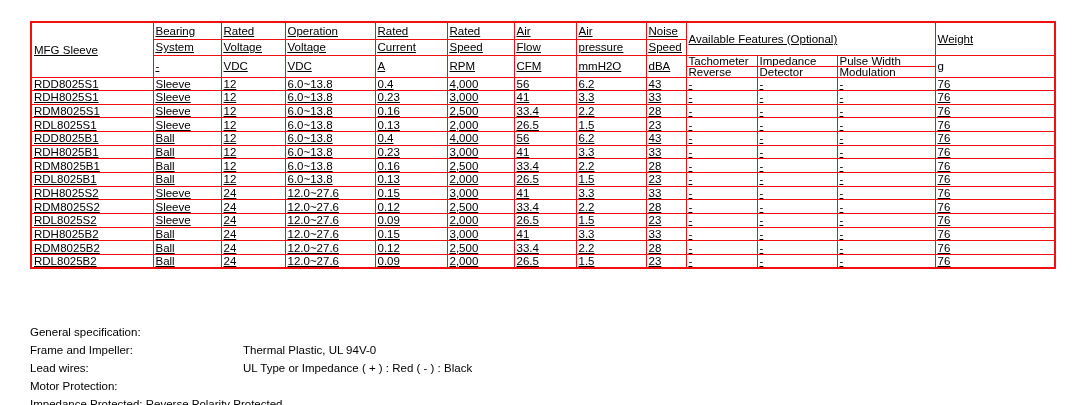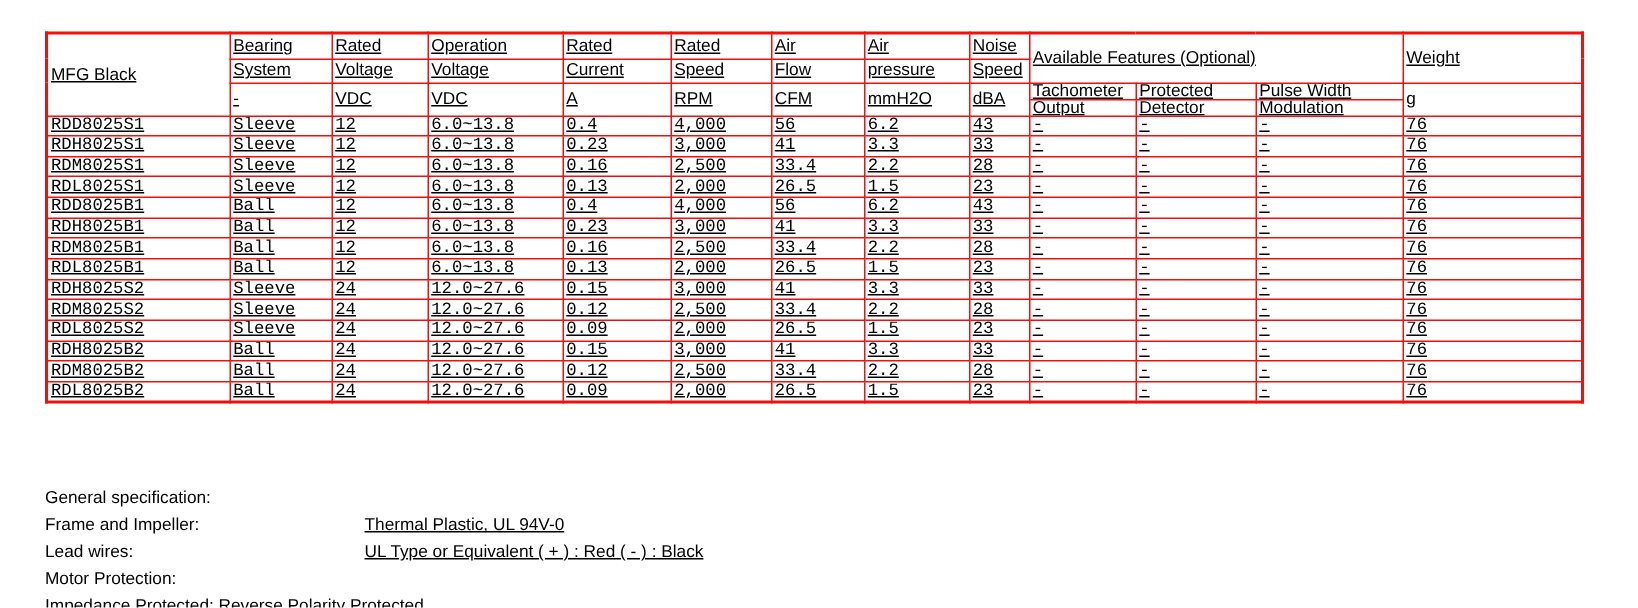--- a/index.html
+++ b/index.html
@@ -29,42 +29,42 @@
     vertical-align: middle;
     padding: 0 2px;
     white-space: nowrap;
     overflow: hidden;
     text-decoration: underline;
     text-underline-offset: 1px;
   }
   .spec-table th:empty, .spec-table td:empty { text-decoration: none; }
 
   tr.hrow-a { height: 17px; }
-  tr.hrow-b { height: 16px; }
+  tr.hrow-b { height: 16px; text-decoration: underline; }
   tr.hrow-c { height: 10px; }
   tr.hrow-d { height: 11px; }
   tr.hrow-c th, tr.hrow-d th { line-height: 10px; }
-  tbody.spec-body tr { height: 13.65px; font-family: Liberation Mono, monospace; }
+  tbody.spec-body tr { height: 13.65px; }
   tbody.spec-body td { line-height: 12px; }
 
   .num { text-align: right; }
   .unit-bottom { vertical-align: bottom; }
 
   
   .specs {
     position: absolute;
     left: 30px; top: 277px;
     width: 700px;
     font-size: 11.5px;
     line-height: 18px;
     margin-top: 46px;
   }
   .spec-row { height: 18px; white-space: nowrap; }
   .spec-label { display: inline-block; width: 213px; white-space: pre; }
-  .spec-value { white-space: pre; text-decoration: underline; }
+  .spec-value { white-space: pre; }
 </style>
 </head>
 <body>
 
 <table class="spec-table">
   <colgroup>
     <col style="width:122px">
       <col style="width:68px">
       <col style="width:64px">
       <col style="width:90px">
@@ -73,21 +73,21 @@
       <col style="width:62px">
       <col style="width:70px">
     <col style="width:40px">
       <col style="width:71px">
       <col style="width:80px">
       <col style="width:98px">
     <col style="width:120px">
   </colgroup>
   <thead>
     <tr class="hrow-a">
-      <th rowspan="4">MFG Black</th>
+      <th rowspan="4">MFG Sleeve</th>
       <th>Bearing</th>
       <th>Rated</th>
       <th>Operation</th>
       <th>Rated</th>
       <th>Rated</th>
       <th>Air</th>
       <th>Air</th>
       <th>Noise</th>
       <th colspan="3" rowspan="2">Available Features (Optional)</th>
       <th rowspan="2">Weight</th>
@@ -105,26 +105,26 @@
     <tr class="hrow-c">
       <th rowspan="2" class="unit-bottom">-</th>
       <th rowspan="2">VDC</th>
       <th rowspan="2">VDC</th>
       <th rowspan="2">A</th>
       <th rowspan="2">RPM</th>
       <th rowspan="2">CFM</th>
       <th rowspan="2">mmH2O</th>
       <th rowspan="2">dBA</th>
       <th>Tachometer</th>
-      <th>Protected</th>
+      <th>Impedance</th>
       <th>Pulse Width</th>
       <th rowspan="2">g</th>
     </tr>
     <tr class="hrow-d">
-      <th>Output</th>
+      <th>Reverse</th>
       <th>Detector</th>
       <th>Modulation</th>
     </tr>
   </thead>
   <tbody class="spec-body" id="spec-body">
       <tr>
         <td>RDD8025S1</td>
         <td>Sleeve</td>
         <td class="num">12</td>
         <td>6.0~13.8</td>
@@ -337,21 +337,21 @@
 </table>
 
 <div class="specs">
   <div class="spec-row">
     <span class="spec-label">General specification:</span>
   </div>
   <div class="spec-row">
     <span class="spec-label">Frame and Impeller:</span><span class="spec-value">Thermal Plastic, UL 94V-0</span>
   </div>
   <div class="spec-row">
-    <span class="spec-label">Lead wires:</span><span class="spec-value">UL Type or Equivalent ( + ) : Red ( - ) : Black</span>
+    <span class="spec-label">Lead wires:</span><span class="spec-value">UL Type or Impedance ( + ) : Red ( - ) : Black</span>
   </div>
   <div class="spec-row">
     <span class="spec-label">Motor Protection:</span>
   </div>
   <div class="spec-row">
     <span class="spec-value">Impedance Protected; Reverse Polarity Protected.</span>
   </div>
 </div>
 
 </body></html>

